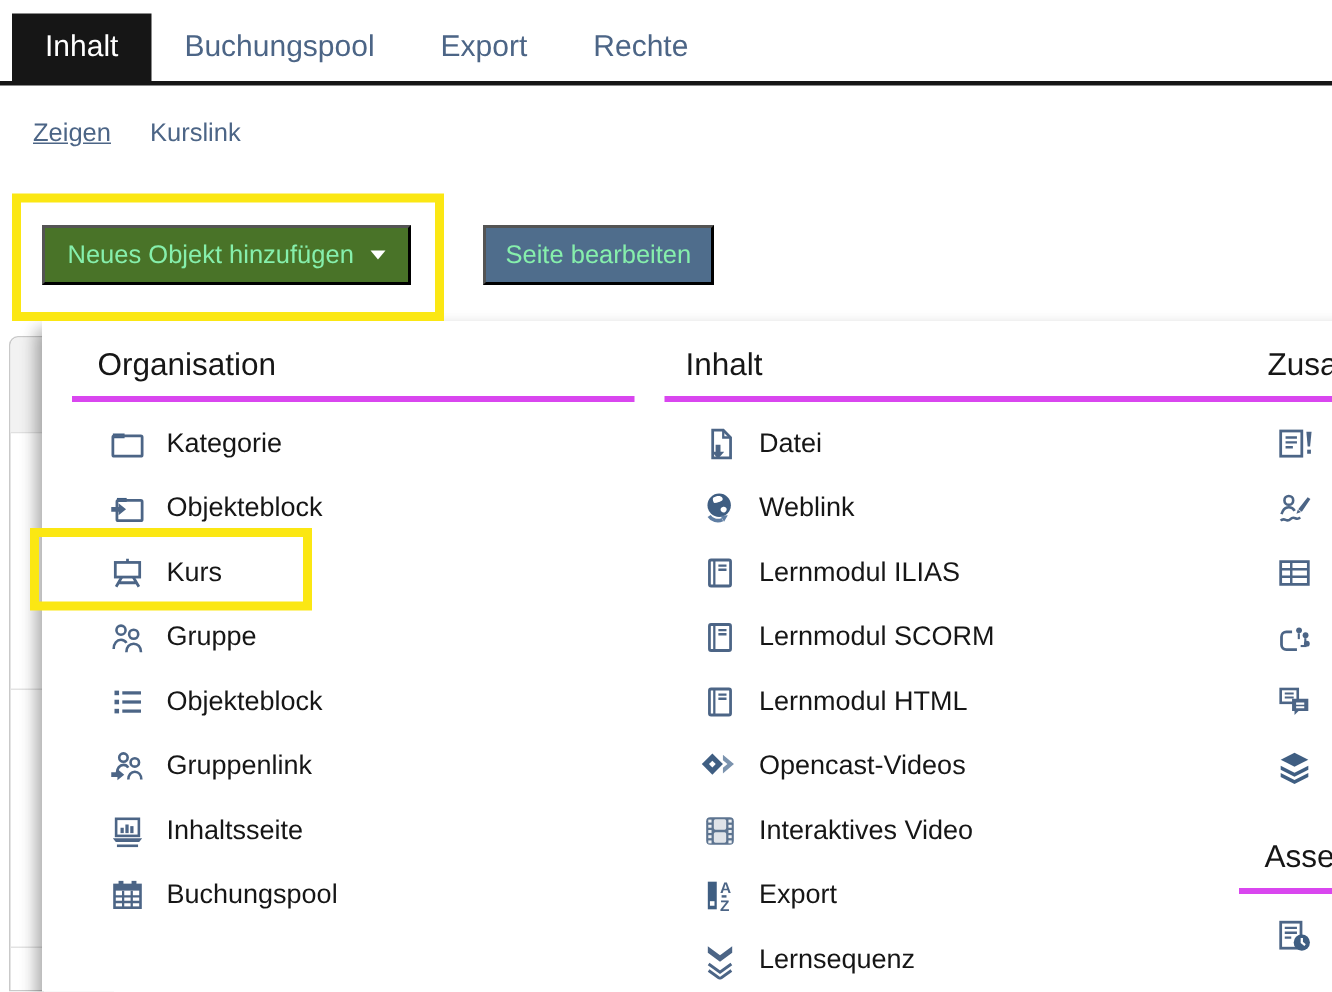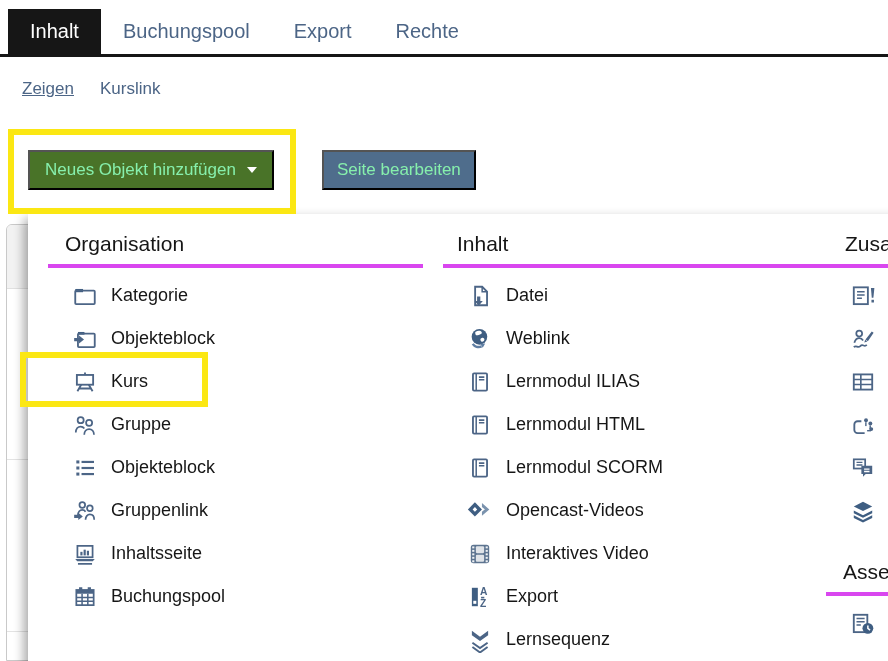--- a/index.html
+++ b/index.html
@@ -263,32 +263,32 @@
       </div>
 
       <div class="menu-item">
         <span class="mi-icon">
           <svg viewBox="0 0 24 24">
               <rect x="5.5" y="4" width="13" height="16" rx="1" fill="none" stroke="currentColor" stroke-width="1.7"></rect>
               <path d="M8.5 4v16" stroke="currentColor" stroke-width="1.4"></path>
               <path d="M11 7.5h5M11 10h5" stroke="currentColor" stroke-width="1.4"></path>
             </svg>
         </span>
-        <span class="mi-label">Lernmodul HTML</span>
+        <span class="mi-label">Lernmodul SCORM</span>
       </div>
 
       <div class="menu-item">
         <span class="mi-icon">
           <svg viewBox="0 0 24 24">
               <rect x="5.5" y="4" width="13" height="16" rx="1" fill="none" stroke="currentColor" stroke-width="1.7"></rect>
               <path d="M8.5 4v16" stroke="currentColor" stroke-width="1.4"></path>
               <path d="M11 7.5h5M11 10h5" stroke="currentColor" stroke-width="1.4"></path>
             </svg>
         </span>
-        <span class="mi-label">Lernmodul SCORM</span>
+        <span class="mi-label">Lernmodul HTML</span>
       </div>
 
       <div class="menu-item">
         <span class="mi-icon">
           <svg viewBox="0 0 24 24">
               <path fill="#3f5e82" d="M7.3 4 13.8 10.5 7.3 17 .8 10.5z"></path>
               <path fill="#fff" d="M7.3 8.4l2.1 2.1-2.1 2.1-2.1-2.1z"></path>
               <path fill="#7b93ae" d="M13.8 4.7l6.8 5.8-6.8 5.8v-3.5l2.8-2.3-2.8-2.3z"></path>
             </svg>
         </span>

